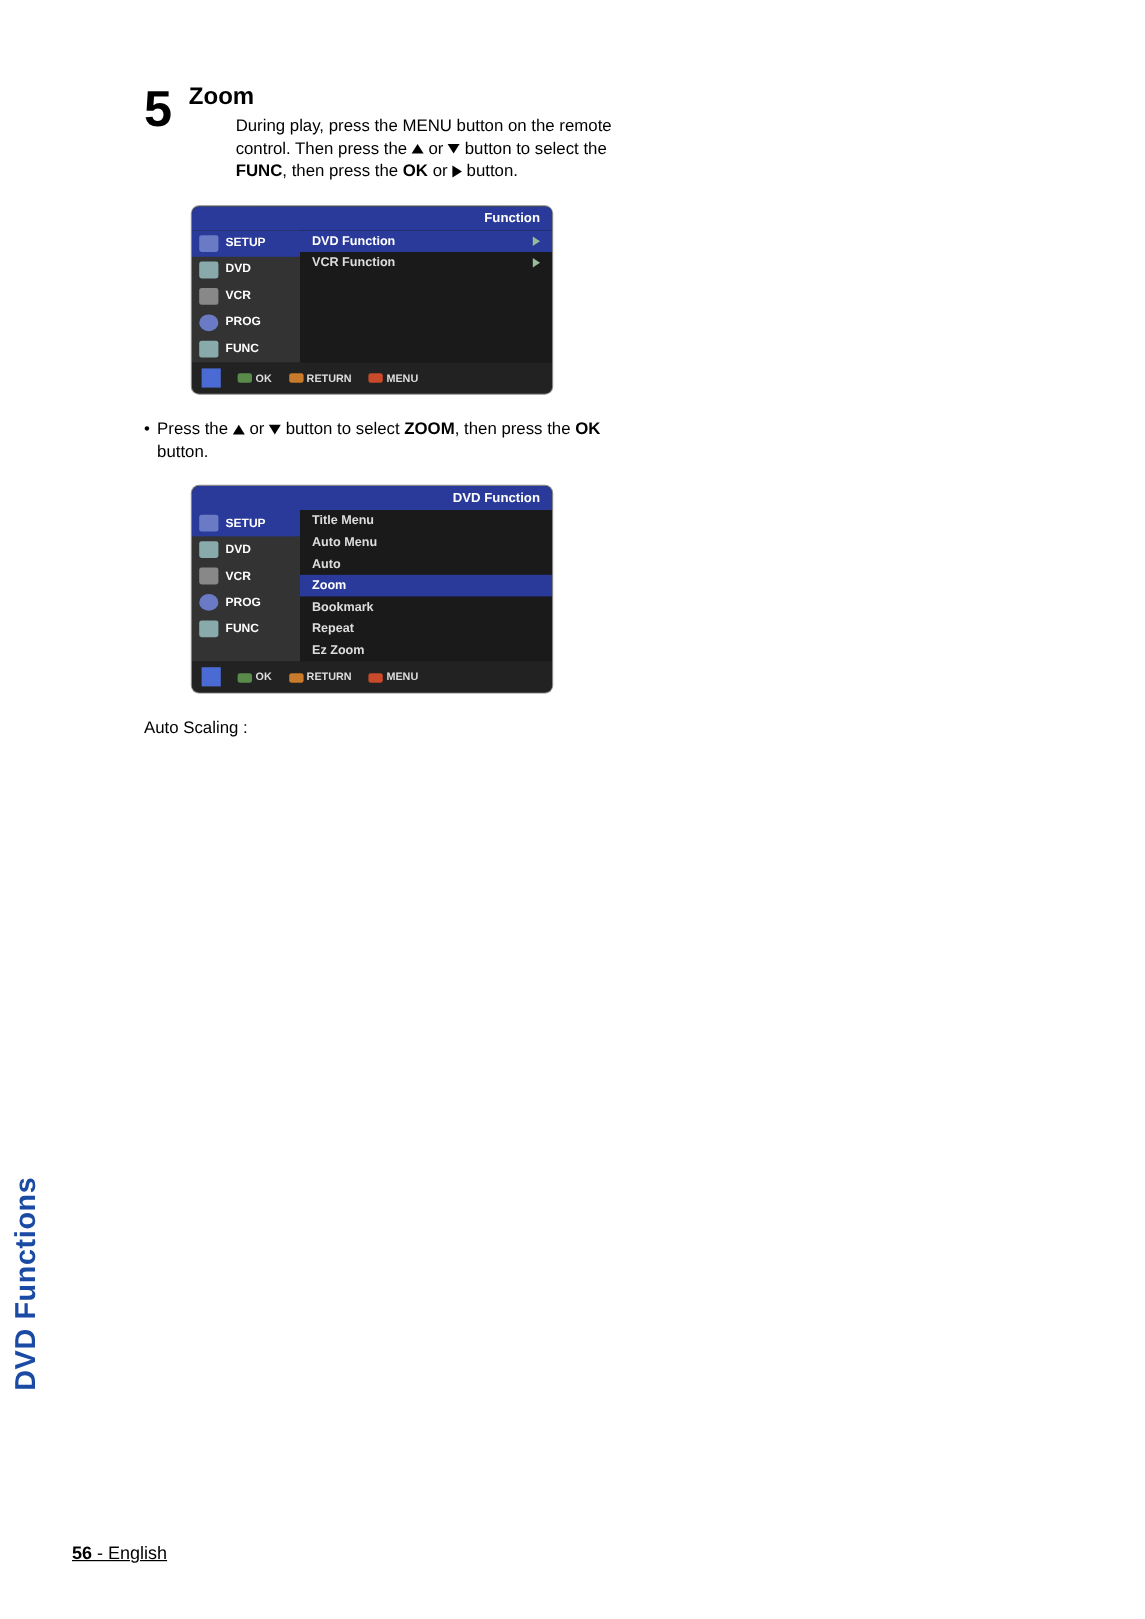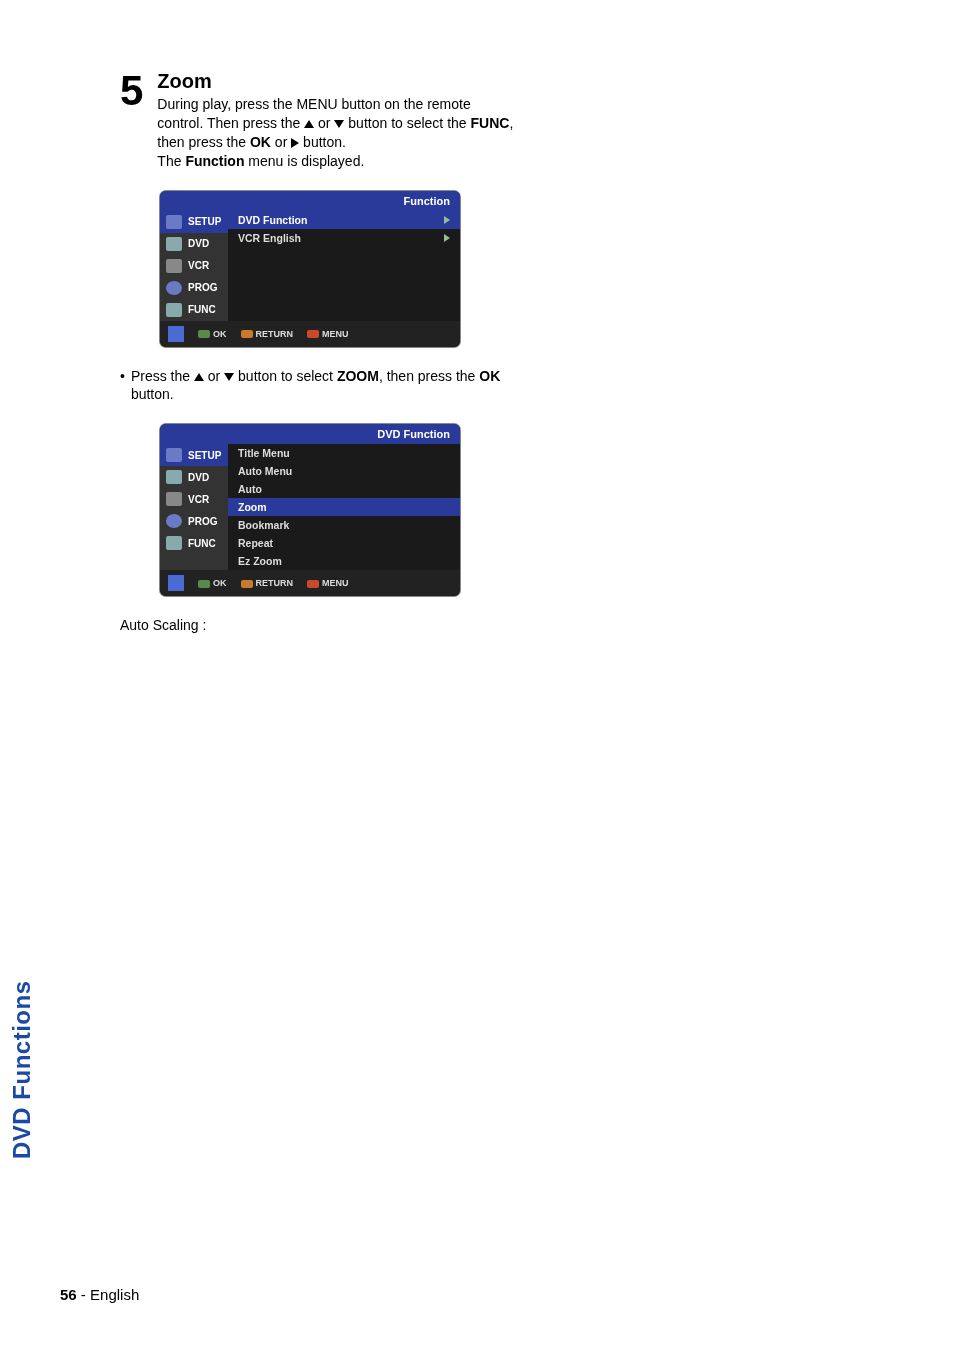--- a/index.html
+++ b/index.html
@@ -3,30 +3,30 @@
 <meta charset="utf-8">
 <style>
   * { box-sizing: border-box; margin: 0; padding: 0; }
   html, body { width: 954px; height: 1349px; background: #fff; font-family: Arial, Helvetica, sans-serif; color: #000; }
   .page { position: relative; width: 954px; height: 1349px; padding: 70px 60px 40px 60px; }
   .content { margin-left: 60px; width: 400px; }
   .step-row { display: flex; align-items: flex-start; gap: 14px; }
   .step-num { font-size: 42px; font-weight: bold; line-height: 1; }
   .step-body { flex: 1; }
   .step-title { font-size: 20px; font-weight: bold; margin-bottom: 2px; }
-  .para { font-size: 14px; line-height: 1.35; }
+  .para { font-size: 14px; line-height: 1.35; margin-left: 39px; }
   .b { font-weight: bold; }
   .tri { display: inline-block; width: 0; height: 0; vertical-align: middle; }
   .tri-up { border-left: 5px solid transparent; border-right: 5px solid transparent; border-bottom: 8px solid #000; }
   .tri-down { border-left: 5px solid transparent; border-right: 5px solid transparent; border-top: 8px solid #000; }
   .tri-right { border-top: 5px solid transparent; border-bottom: 5px solid transparent; border-left: 8px solid #000; }
   .osd { width: 300px; margin: 20px 0 20px 40px; border-radius: 6px; overflow: hidden; box-shadow: 0 0 0 1px #888; background: #1a1a1a; }
   .osd-header { background: #2a3a9a; color: #fff; font-size: 11px; font-weight: bold; text-align: right; padding: 4px 10px; }
   .osd-body { display: flex; }
-  .osd-side { width: 68px; background: #333; }
+  .osd-side { width: 90px; background: #333; }
   .osd-side-item { display: flex; align-items: center; gap: 6px; padding: 4px 6px; color: #fff; font-size: 10px; font-weight: bold; }
   .osd-side-item.active { background: #2a3a9a; }
   .side-icon { width: 16px; height: 14px; background: #6a7ac4; border-radius: 2px; display: inline-block; }
   .side-icon.dvd { background: #8aa; }
   .side-icon.vcr { background: #888; }
   .side-icon.prog { background: #6a7ac4; border-radius: 50%; }
   .side-icon.func { background: #8aa; }
   .osd-main { flex: 1; background: #1a1a1a; }
   .osd-row { display: flex; align-items: center; justify-content: space-between; color: #ddd; font-size: 10.5px; font-weight: bold; padding: 3px 10px; }
   .osd-row.hi { background: #2a3a9a; color: #fff; }
@@ -35,39 +35,36 @@
   .dpad { width: 16px; height: 16px; background: #4a6ad4; display: inline-block; position: relative; }
   .dpad::before, .dpad::after { content: ""; position: absolute; background: #4a6ad4; }
   .foot-icon { display: inline-block; width: 12px; height: 8px; margin-right: 3px; vertical-align: middle; }
   .foot-icon.g { background: #5a8a4a; border-radius: 2px; }
   .foot-icon.o { background: #c97a2a; border-radius: 2px; }
   .foot-icon.b { background: #c94a2a; border-radius: 2px; }
   .bullet-line { display: flex; gap: 6px; font-size: 14px; line-height: 1.35; margin-left: 0; margin-top: 18px; margin-bottom: 6px; }
   .auto-scaling { display: flex; gap: 8px; font-size: 14px; line-height: 1.4; margin-top: 20px; }
   .as-label { white-space: nowrap; }
   .side-tab { position: absolute; left: 36px; bottom: 190px; transform: rotate(-90deg); transform-origin: left bottom; color: #1a4aa4; font-weight: bold; font-size: 24px; letter-spacing: 0.5px; }
-  .footer { position: absolute; left: 60px; bottom: 46px; font-size: 15px; }
+  .footer { position: absolute; left: 60px; bottom: 46px; font-size: 15px; text-decoration: underline; }
   .footer .pg { font-weight: bold; }
 </style>
 </head>
 <body>
 
 <div class="page">
 
   <div class="content">
 
     <div class="step-row">
       <div class="step-num">5</div>
       <div class="step-body">
         <div class="step-title">Zoom</div>
         <div class="para">
           <span>During play, press the MENU button on the remote control. Then press the </span><span class="tri tri-up"></span><span> or </span><span class="tri tri-down"></span><span> button to select the </span><span class="b">FUNC</span><span>, then press the </span><span class="b">OK</span><span> or </span><span class="tri tri-right"></span><span> button.</span>
-        </div>
-        <div class="para">
-          <span>The </span><span class="b">Function</span><span> menu is displayed.</span>
         </div>
       </div>
     </div>
 
     <div class="osd">
       <div class="osd-header">Function</div>
       <div class="osd-body">
         <div class="osd-side">
           <div class="osd-side-item active">
               <span class="side-icon"></span>
@@ -89,21 +86,21 @@
               <span class="side-icon func"></span>
               <span>FUNC</span>
             </div>
         </div>
         <div class="osd-main">
           <div class="osd-row hi">
               <span>DVD Function</span>
               <span class="arrow-r"></span>
             </div>
           <div class="osd-row">
-              <span>VCR English</span>
+              <span>VCR Function</span>
               <span class="arrow-r"></span>
             </div>
         </div>
       </div>
       <div class="osd-footer">
         <span class="dpad"></span>
         <span><span class="foot-icon g"></span><span>OK</span></span>
         <span><span class="foot-icon o"></span><span>RETURN</span></span>
         <span><span class="foot-icon b"></span><span>MENU</span></span>
       </div>

